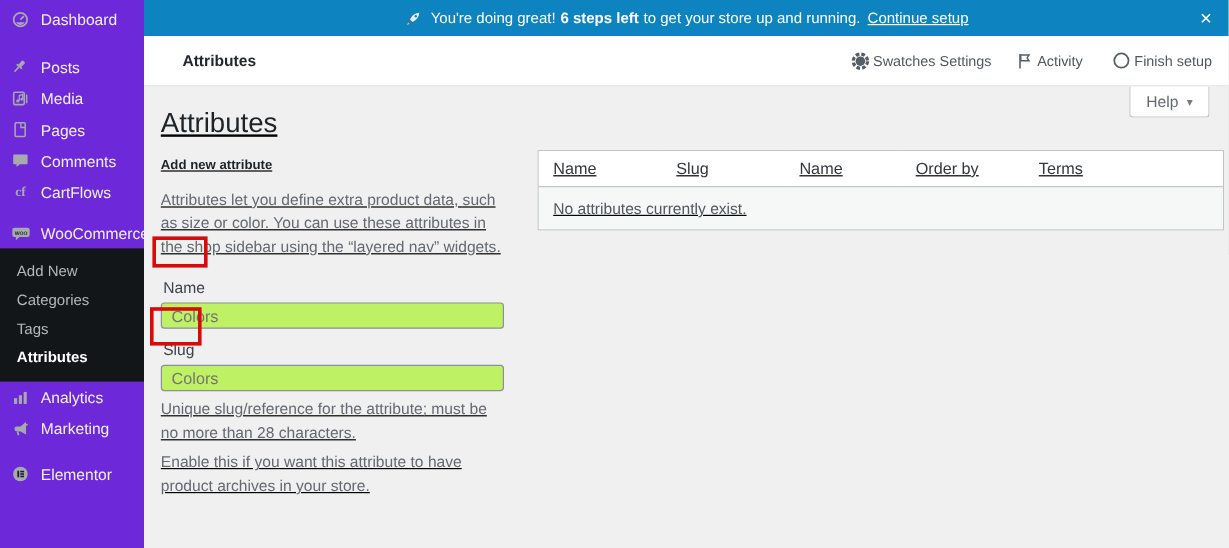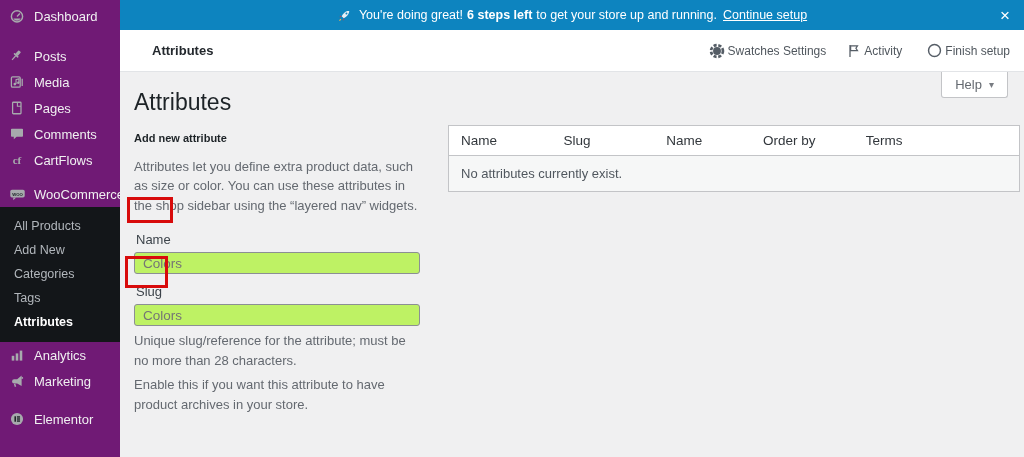--- a/index.html
+++ b/index.html
@@ -1,21 +1,21 @@
 <!DOCTYPE html>
 <html><head>
 <meta charset="utf-8">
 <style>
   * { box-sizing: border-box; margin: 0; padding: 0; }
   html,body { background:#dfdfdf; }
   body { font-family: "Liberation Sans", sans-serif; }
   #page { position:relative; width:1024px; height:457px; overflow:hidden; display:flex; background:#f0f0f1; }
 
   
-  .sidebar { flex:0 0 120px; width:120px; background:#701a75; color:#f0f0f1; font-size:13px; overflow:hidden; }
+  .sidebar { flex:0 0 120px; width:120px; background:#6d28d9; color:#f0f0f1; font-size:13px; overflow:hidden; }
   .si { position:relative; display:flex; align-items:center; gap:8px; padding:5px 8px; height:26px; cursor:pointer; color:#f0f0f1; }
   .si .ic { width:18px; height:18px; flex:0 0 18px; display:flex; align-items:center; justify-content:center; color:#a7aaad; }
   .si.first { height:30px; padding-top:7px; }
   .si.active { background:#2271b1; color:#fff; }
   .si.active .ic { color:#eef3f8; }
   .sp-lg { height:13px; } .sp-md { height:8px; } .sp-sm { height:12px; }
   .menu-arrow { position:absolute; right:0; top:50%; margin-top:-8px; width:0; height:0;
     border-top:8px solid transparent; border-bottom:8px solid transparent; border-right:9px solid #101417; }
   .submenu { background:#131619; padding:7px 0 8px 14px; }
   .sub-item { padding:5px 0; font-size:12.5px; color:#b2b7bc; cursor:pointer; }
@@ -36,21 +36,21 @@
   
   .topbar { height:42px; flex:0 0 42px; background:#fff; border-bottom:1px solid #e2e4e7;
     display:flex; align-items:center; padding:0 10px 0 32px; }
   .crumb { font-size:13px; font-weight:bold; color:#23282d; }
   .actions { margin-left:auto; display:flex; align-items:flex-end; gap:20px; padding-right:4px; }
   .action { display:flex; flex-direction:row; align-items:center; gap:2px; color:#50575e;
     font-size:12px; cursor:pointer; min-width:60px; }
   .action .aic { height:18px; display:flex; align-items:center; }
 
   
-  .content { position:relative; flex:1; padding:0 4px 0 12px; overflow:hidden; }
+  .content { position:relative; flex:1; padding:0 4px 0 12px; overflow:hidden;text-decoration:underline; }
   .help-tab { position:absolute; top:0; right:16px; background:#fff; border:1px solid #c3c4c7; border-top:none;
     border-radius:0 0 3px 3px; padding:5px 13px; font-size:13px; color:#646970; display:flex; align-items:center;
     gap:7px; cursor:pointer; }
   .help-tab .caret { font-size:10px; color:#787c82; }
   h1.page-title { font-size:23px; font-weight:normal; color:#1d2327; margin:14px 0 5px; padding:2px; line-height:1.3; }
   .cols { display:flex; align-items:flex-start; }
   .form-col { flex:0 0 288px; width:288px; padding-left:2px; }
   .table-col { flex:1; margin-left:28px; margin-top:0px; }
 
   
@@ -160,21 +160,20 @@
             <rect x="1.5" y="4.5" width="17" height="9" rx="2" fill="currentColor"></rect>
             <path d="M5 13.5v3.2l3.4-3.2z" fill="currentColor"></path>
             <text x="10" y="11.6" font-size="5" font-weight="bold" text-anchor="middle" fill="#1b2024" font-family="Liberation Sans, sans-serif">WOO</text>
           </svg>
       </span>
       <span>WooCommerce</span>
     </div>
 
 
     <div class="submenu">
-      <div class="sub-item">All Products</div>
       <div class="sub-item">Add New</div>
       <div class="sub-item">Categories</div>
       <div class="sub-item">Tags</div>
       <div class="sub-item current">Attributes</div>
     </div>
 
     <div class="si">
       <span class="ic">
         <svg width="16" height="16" viewBox="0 0 20 20">
             <rect x="3.4" y="11" width="3.2" height="6" fill="currentColor"></rect>

